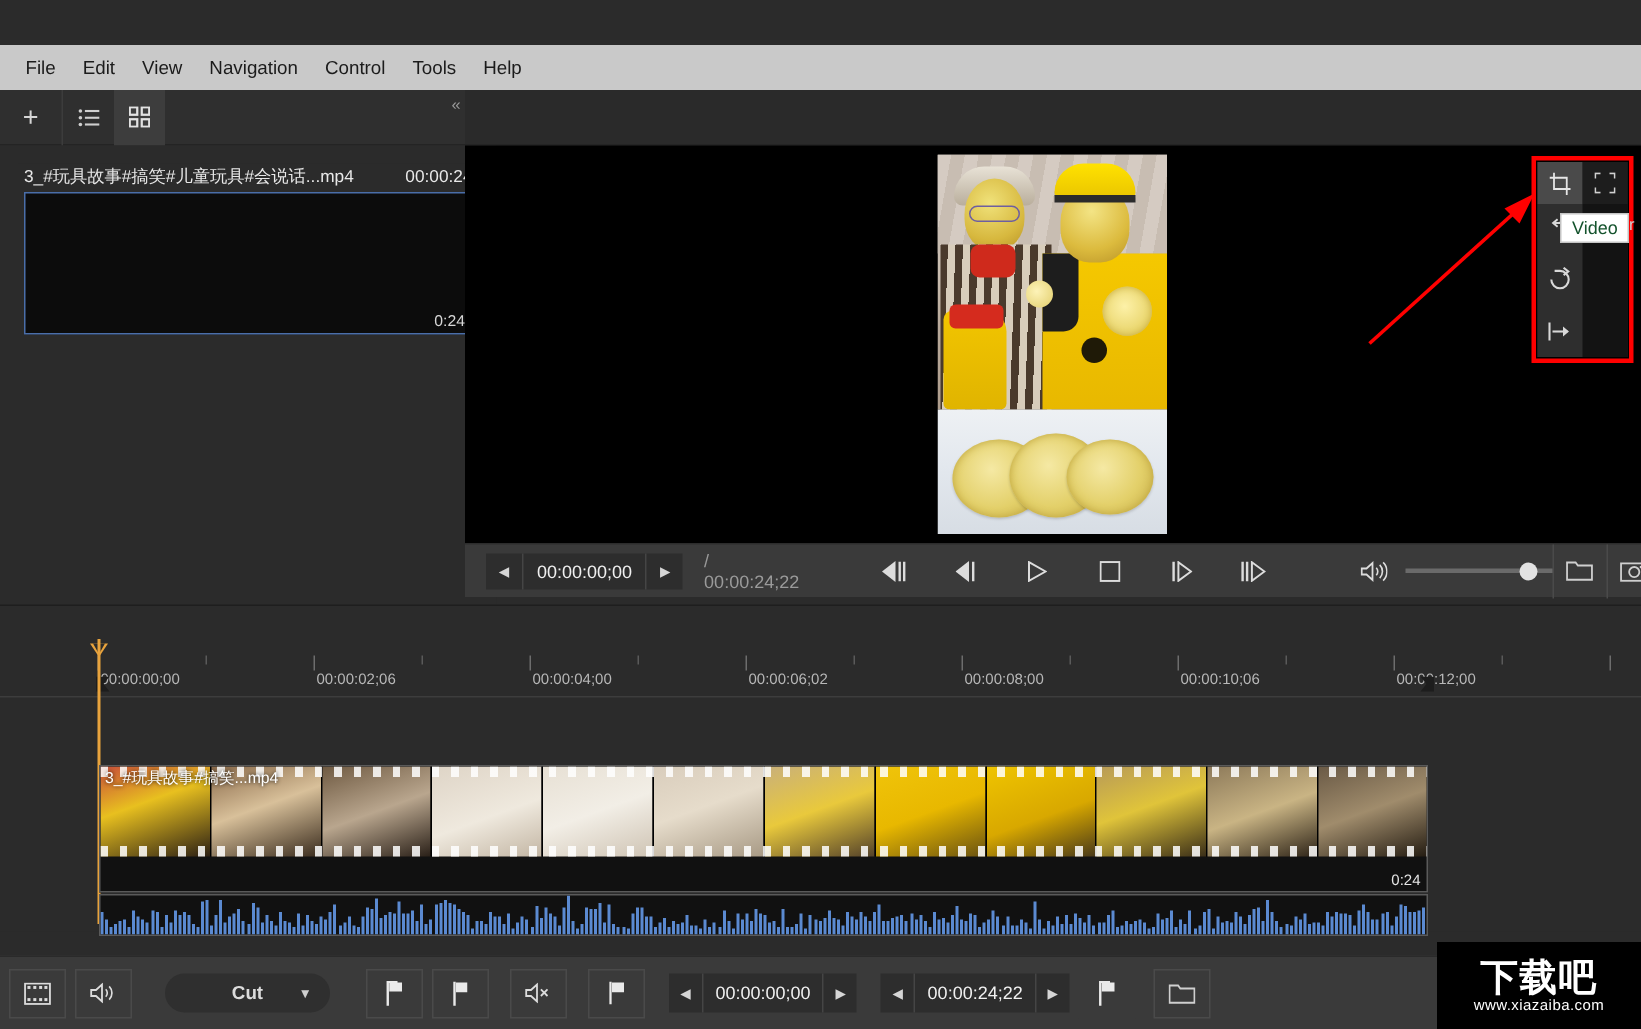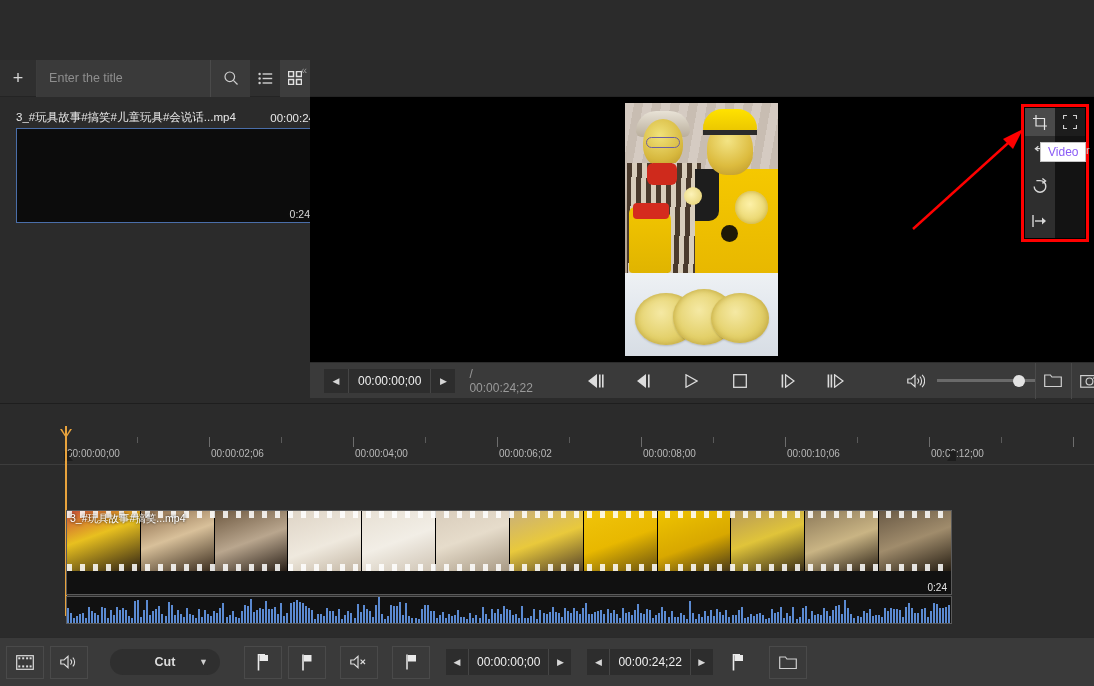--- a/index.html
+++ b/index.html
@@ -139,21 +139,21 @@
   .rp-btn.on{ background:#4a4a4a; }
   .rp-btn.dk{ background:#1d1d1d; }
   .rp-single{ width:30px; height:34px; display:flex; align-items:center; justify-content:center;
               color:#d4d4d4; background:#2e2e2e; }
   .rp-dark{ position:absolute; left:30px; top:28px; width:30px; height:102px; background:#131313; }
   .redbox{
     position:absolute; left:1021px; top:104px; width:68px; height:138px;
     border:3px solid #ff0000; pointer-events:none;
   }
   .tooltip{
-    position:absolute; left:1040px; top:142px; background:#ffffff; color:#8b5cf6;
+    position:absolute; left:1040px; top:142px; background:#ffffff; color:#14532d;
     font-size:12px; padding:2px 7px; border:1px solid #c4c4c4; z-index:9;
   }
   .tt-extra{ position:absolute; left:1086px; top:144px; color:#cfcfcf; font-size:11px; }
   .arrow{ position:absolute; left:905px; top:125px; width:125px; height:110px; }
 
   
   .pctrl{
     position:absolute; left:310px; top:362px; width:784px; height:36px;
     background:#3a3a3a; display:flex; align-items:center; border-top:1px solid #2c2c2c;
   }
@@ -229,32 +229,32 @@
        display:flex; flex-direction:column; align-items:center; justify-content:center; }
   .wm .wm1{ color:#fff; font-size:25px; font-weight:bold; letter-spacing:1px; line-height:26px; }
   .wm .wm2{ color:#fff; font-size:10px; letter-spacing:.3px; }
 </style>
 </head>
 <body>
 
 <div class="app">
 
 
+  <div class="menubar">
+    <div class="menu-item">File</div>
+    <div class="menu-item">Edit</div>
+    <div class="menu-item">View</div>
+    <div class="menu-item">Navigation</div>
+    <div class="menu-item">Control</div>
+    <div class="menu-item">Tools</div>
+    <div class="menu-item">Help</div>
+  </div>
 
   <div class="libhead">
     <div class="lb-add">+</div>
-    <div class="lb-search">
-      <input placeholder="Enter the title" style="">
-      <div class="lb-sicon">
-        <svg width="16" height="16" viewBox="0 0 16 16">
-            <circle cx="6.8" cy="6.8" r="4.8" fill="none" stroke="#cfcfcf" stroke-width="1.2"></circle>
-            <line x1="10.4" y1="10.4" x2="14.5" y2="14.5" stroke="#cfcfcf" stroke-width="1.2"></line>
-          </svg>
-      </div>
-    </div>
     <div class="lb-view">
       <svg width="15" height="13" viewBox="0 0 15 13">
         <circle cx="1.6" cy="2" r="1.2" fill="#cfcfcf"></circle>
           <rect x="4.6" y="1.3" width="9.6" height="1.4" fill="#cfcfcf"></rect>
         <circle cx="1.6" cy="6.5" r="1.2" fill="#cfcfcf"></circle>
           <rect x="4.6" y="5.8" width="9.6" height="1.4" fill="#cfcfcf"></rect>
         <circle cx="1.6" cy="11" r="1.2" fill="#cfcfcf"></circle>
           <rect x="4.6" y="10.3" width="9.6" height="1.4" fill="#cfcfcf"></rect>
       </svg>
     </div>
@@ -850,14 +850,18 @@
           <path d="M3.5 1 H12 V7 H3.5 Z" fill="#eaeaea"></path>
         </svg>
     </div>
     <div class="folderbtn">
       <svg width="18" height="15" viewBox="0 0 18 15">
           <path d="M0.7 13.5 V2 H6.4 L7.9 4 H17.3 V13.5 Z" fill="none" stroke="#cfcfcf" stroke-width="1.2"></path>
         </svg>
     </div>
   </div>
 
+  <div class="wm">
+    <div class="wm1">下载吧</div>
+    <div class="wm2">www.xiazaiba.com</div>
+  </div>
 
 </div>
 
 </body></html>

